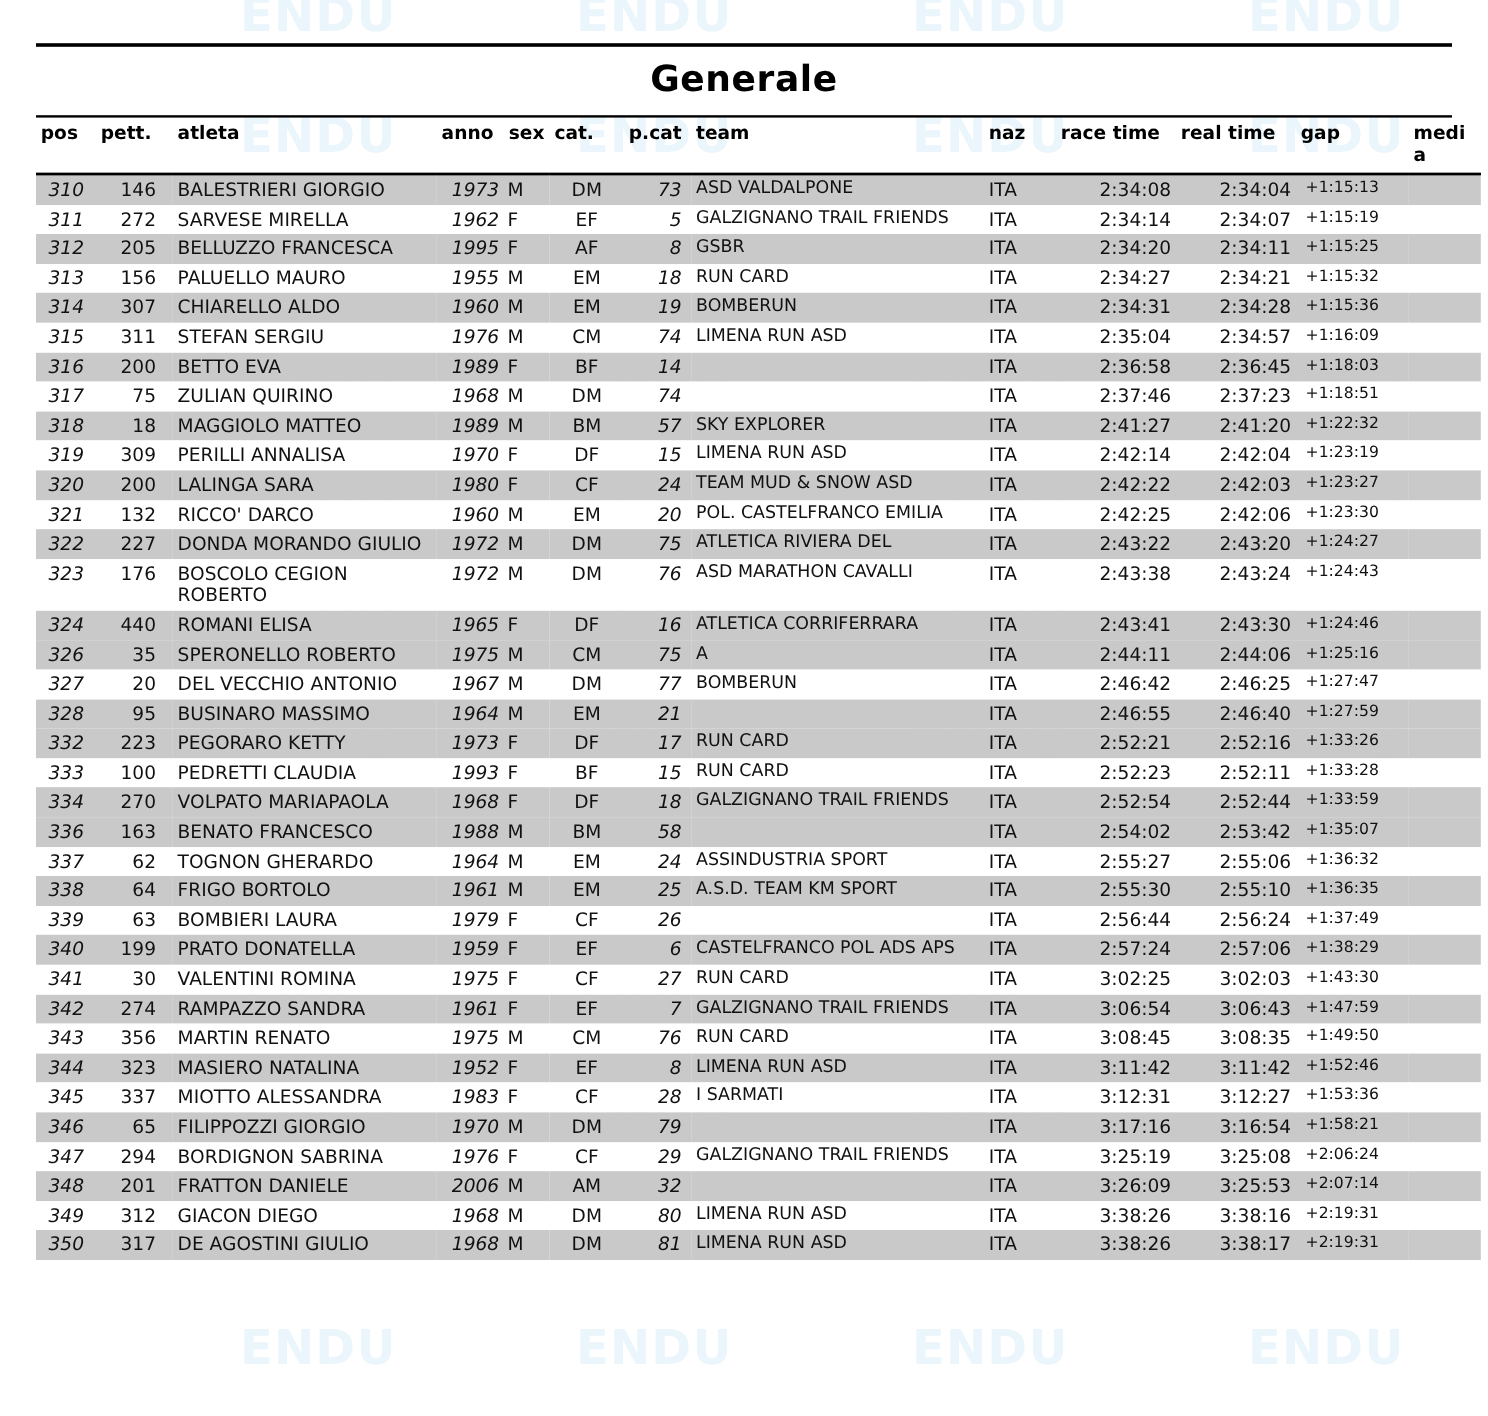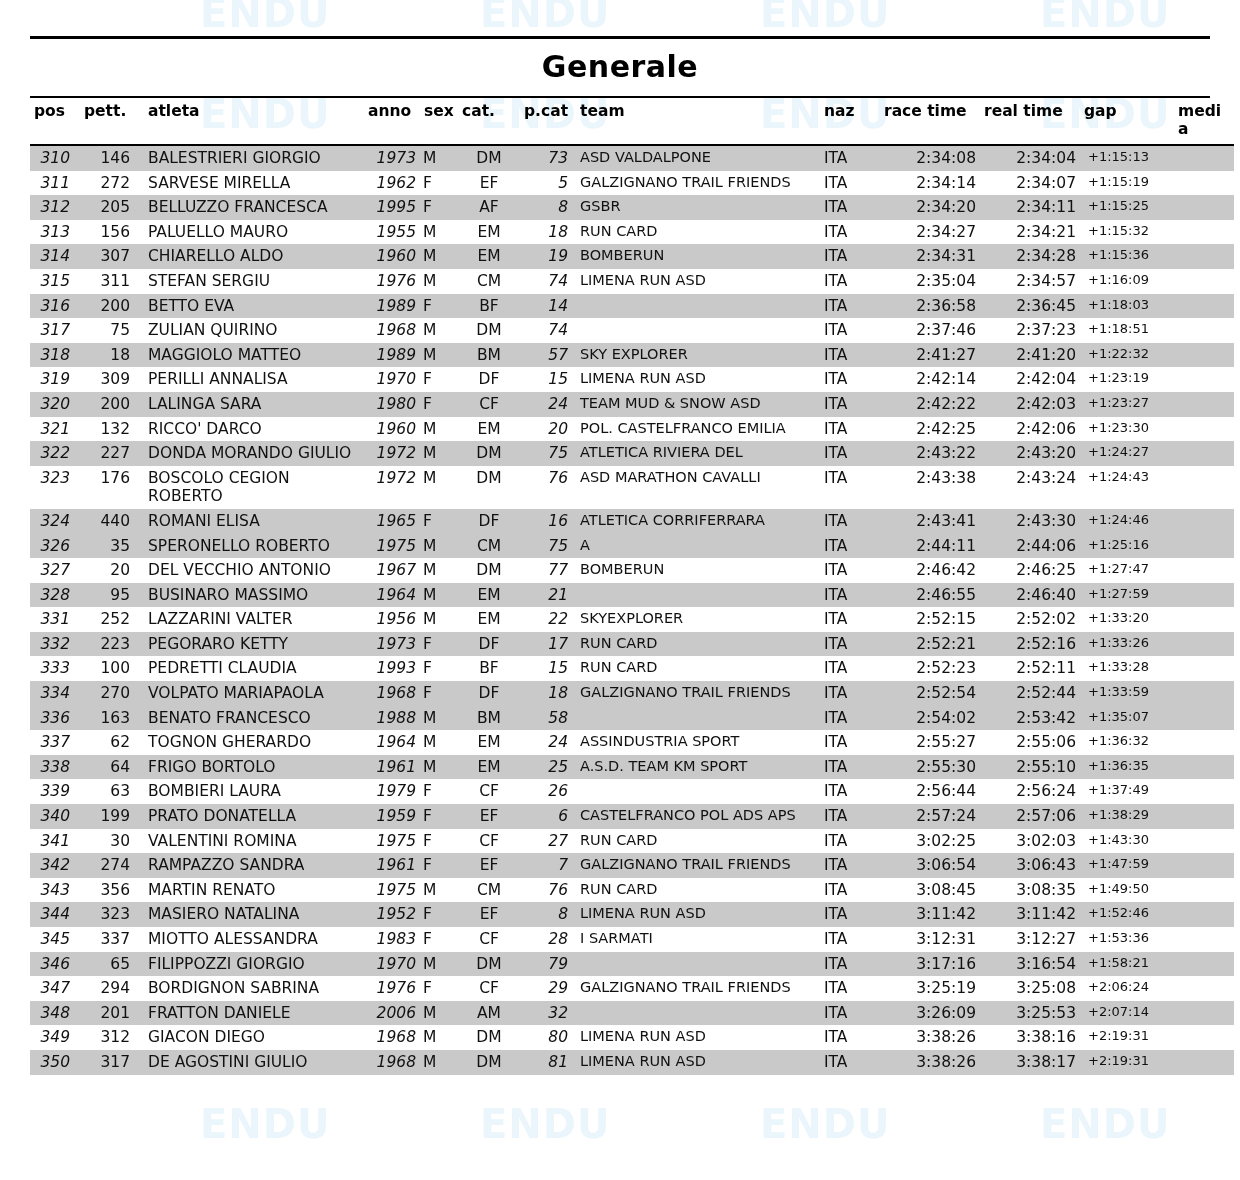--- a/index.html
+++ b/index.html
@@ -458,35 +458,20 @@
           <td class="c-sex">M</td>
           <td class="c-cat">EM</td>
           <td class="c-pcat">21</td>
           <td class="c-team"></td>
           <td class="c-naz">ITA</td>
           <td class="c-race">2:46:55</td>
           <td class="c-real">2:46:40</td>
           <td class="c-gap">+1:27:59</td>
           <td class="c-media"></td>
         </tr>
-        <tr class="row-even">
-          <td class="c-pos">331</td>
-          <td class="c-pett">252</td>
-          <td class="c-atleta">LAZZARINI VALTER</td>
-          <td class="c-anno">1956</td>
-          <td class="c-sex">M</td>
-          <td class="c-cat">EM</td>
-          <td class="c-pcat">22</td>
-          <td class="c-team">SKYEXPLORER</td>
-          <td class="c-naz">ITA</td>
-          <td class="c-race">2:52:15</td>
-          <td class="c-real">2:52:02</td>
-          <td class="c-gap">+1:33:20</td>
-          <td class="c-media"></td>
-        </tr>
         <tr class="row-odd">
           <td class="c-pos">332</td>
           <td class="c-pett">223</td>
           <td class="c-atleta">PEGORARO KETTY</td>
           <td class="c-anno">1973</td>
           <td class="c-sex">F</td>
           <td class="c-cat">DF</td>
           <td class="c-pcat">17</td>
           <td class="c-team">RUN CARD</td>
           <td class="c-naz">ITA</td>

